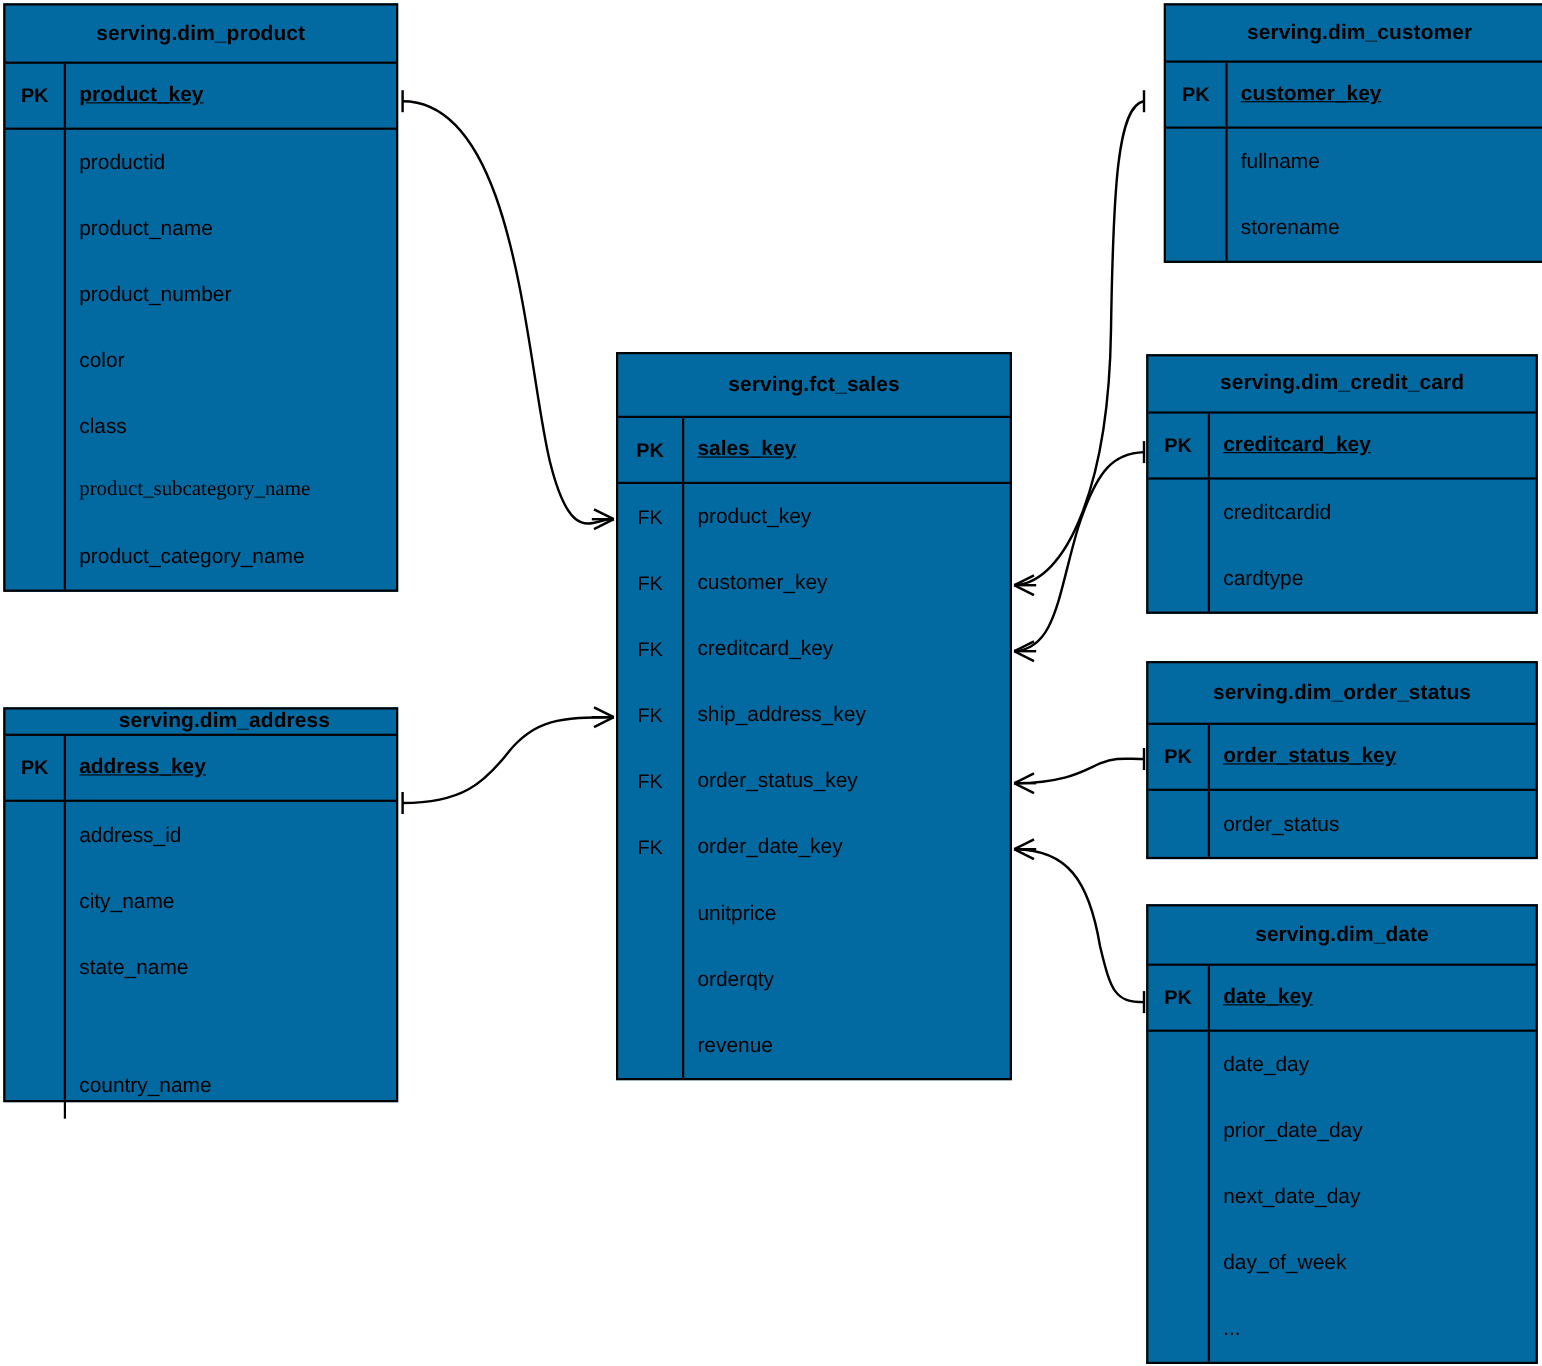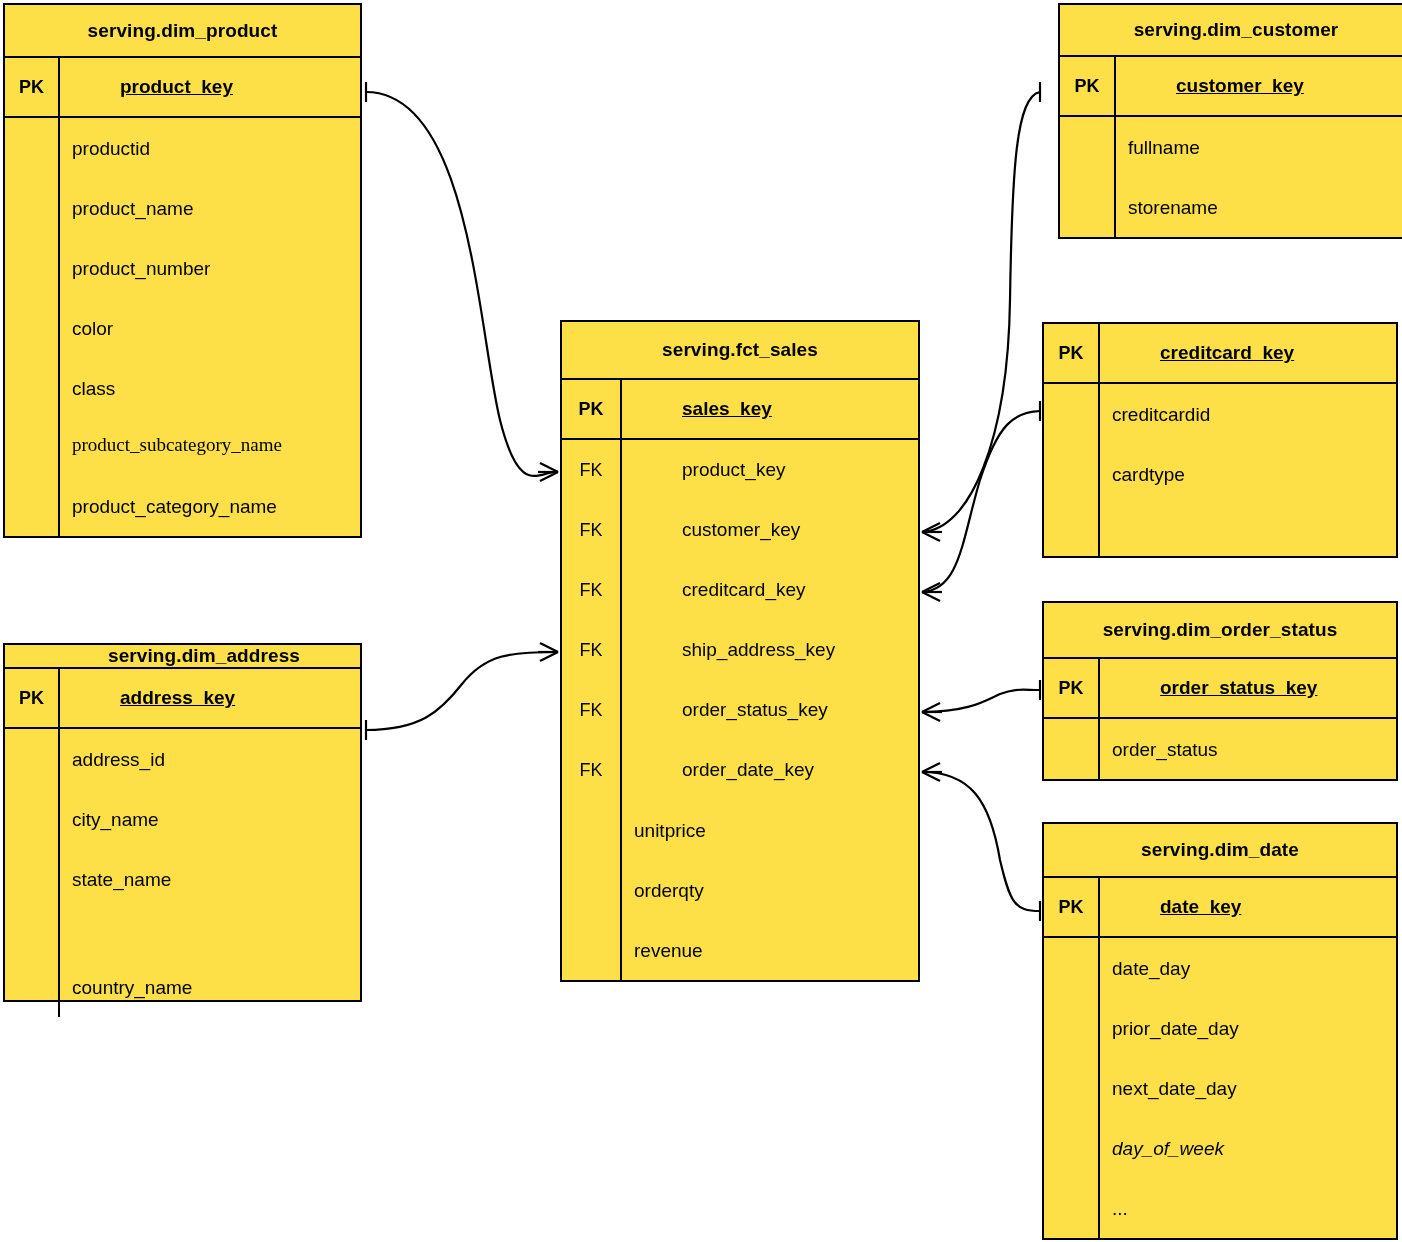--- a/index.html
+++ b/index.html
@@ -14,21 +14,21 @@
     background: #ffffff;
     font-family: "Liberation Sans", sans-serif;
     overflow: hidden;
   }
 
   
   .entity {
     position: absolute;
     box-sizing: border-box;
     border: 2px solid #000000;
-    background: #fde047;
+    background: #0369a1;
     display: flex;
     flex-direction: column;
   }
   .entity-title {
     box-sizing: border-box;
     width: 100%;
     text-align: center;
     font-weight: bold;
     font-size: 19px;
     color: #000000;
@@ -37,21 +37,20 @@
     justify-content: center;
     border-bottom: 2px solid #000000;
     padding: 0 4px;
     letter-spacing: 0.1px;
   }
   .row {
     box-sizing: border-box;
     display: flex;
     width: 100%;
     flex: 0 0 auto;
-    gap: 48px;
   }
   .row.pk-row {
     border-bottom: 2px solid #000000;
   }
   .row-key {
     box-sizing: border-box;
     flex: 0 0 auto;
     display: flex;
     align-items: center;
     justify-content: center;
@@ -263,20 +262,21 @@
     <div class="attr-block">
       <div class="attr-gutter" style="width:56px;"></div>
       <div class="attr-list">
         <div class="attr" style="height:60px;">fullname</div>
         <div class="attr" style="height:40px;">storename</div>
       </div>
     </div>
   </div>
 
   <div class="entity" style="left:1042px; top:322px; width:356px; height:236px;">
+    <div class="entity-title" style="height:58px;">serving.dim_credit_card</div>
     <div class="row pk-row" style="height:60px;">
       <div class="row-key bold" style="width:56px;">PK</div>
       <div class="row-name key-name">creditcard_key</div>
     </div>
     <div class="attr-block">
       <div class="attr-gutter" style="width:56px;"></div>
       <div class="attr-list">
         <div class="attr" style="height:60px;">creditcardid</div>
         <div class="attr" style="height:40px;">cardtype</div>
       </div>
@@ -302,19 +302,19 @@
     <div class="row pk-row" style="height:60px;">
       <div class="row-key bold" style="width:56px;">PK</div>
       <div class="row-name key-name">date_key</div>
     </div>
     <div class="attr-block">
       <div class="attr-gutter" style="width:56px;"></div>
       <div class="attr-list">
         <div class="attr" style="height:60px;">date_day</div>
         <div class="attr" style="height:60px;">prior_date_day</div>
         <div class="attr" style="height:60px;">next_date_day</div>
-        <div class="attr" style="height:60px;font-style:italic;">day_of_week</div>
+        <div class="attr" style="height:60px;">day_of_week</div>
         <div class="attr" style="height:40px;">...</div>
       </div>
     </div>
   </div>
 
 </div>
 
 </body></html>

